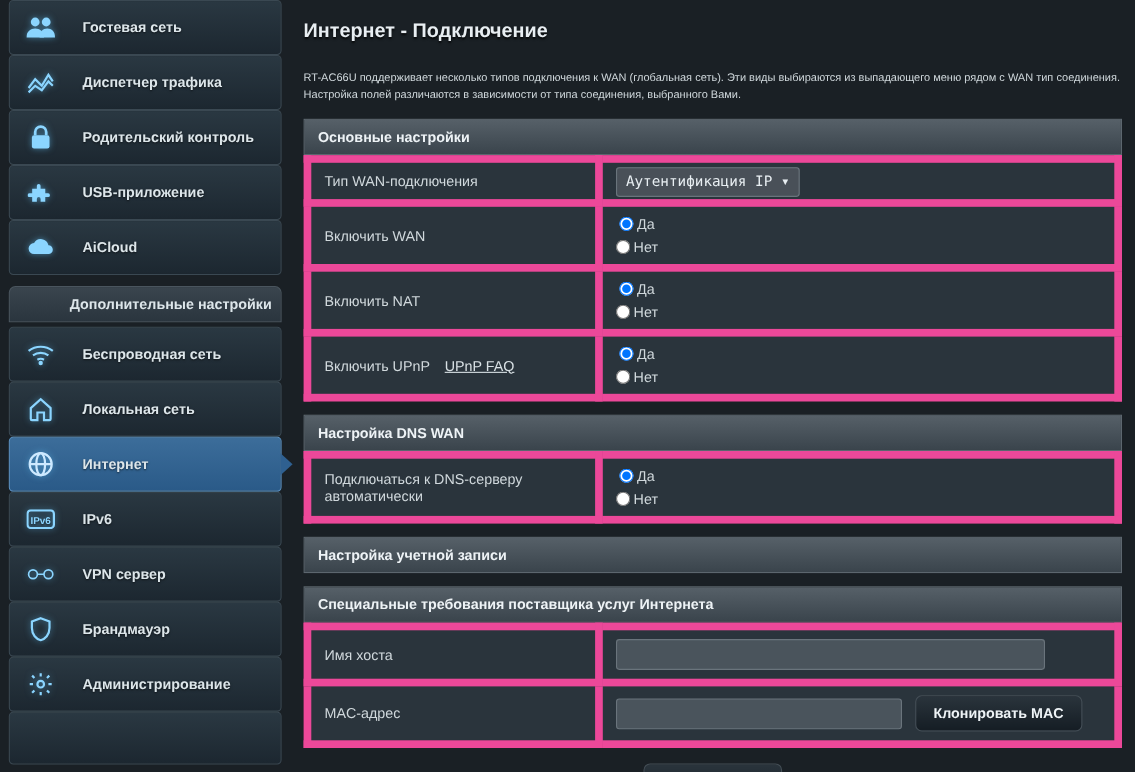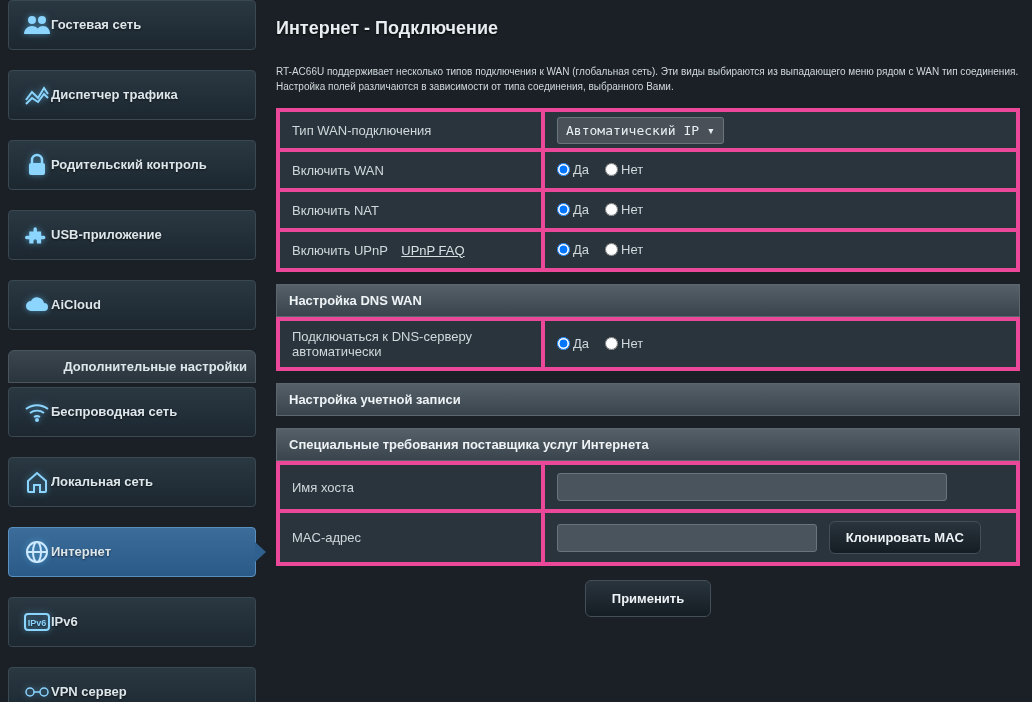--- a/index.html
+++ b/index.html
@@ -13,23 +13,23 @@
   overflow: hidden;
 }
 .container { display: flex; height: 100%; }
 .sidebar { width: 264px; padding: 0 8px; flex-shrink: 0; }
 .content { flex: 1; padding: 0 12px; }
 
 
 .nav-item {
   display: flex;
   align-items: center;
-  gap: 0;
+  gap: 24px;
   padding: 10px 14px;
-  margin-bottom: 20px;
+  margin-bottom: 0;
   background: linear-gradient(to bottom, #2a3842, #1c2730);
   border: 1px solid #3a4852;
   border-radius: 4px;
   cursor: pointer;
   color: #dde6ea;
   font-weight: bold;
   font-size: 13px;
   text-shadow: 0 1px 2px rgba(0,0,0,0.6);
   min-height: 48px;
   position: relative;
@@ -81,30 +81,30 @@
 .section-header {
   background: linear-gradient(to bottom, #566068, #3a444c);
   color: #eef3f6;
   font-weight: bold;
   padding: 8px 12px;
   border: 1px solid #5c666e;
   font-size: 13px;
 }
 .settings-table { width: 100%; border-collapse: collapse; }
 .settings-table td {
-  border: 4px solid #ec4899;
+  border: 7px solid #ec4899;
   padding: 8px 12px;
   background: #2a343c;
   color: #d0d8dc;
   height: 40px;
 }
 .settings-table td.label-cell { width: 265px; }
 .settings-gap { height: 12px; }
 
-.radio-group { display: inline-flex; align-items: center; gap: 6px; }
+.radio-group { display: inline-flex; align-items: center; gap: 6px; flex-direction: column; }
 .radio-group label { display: inline-flex; align-items: center; gap: 3px; margin-right: 10px; cursor: pointer; }
 .radio-group input { cursor: pointer; }
 
 .select-ctrl {
   background: #495058;
   color: #e8eef2;
   border: 1px solid #6a747c;
   border-radius: 3px;
   padding: 5px 8px;
   font-family: monospace;
@@ -282,27 +282,28 @@
       
       
     </div>
 
   </div>
 
   <div class="content">
     <div class="page-title">Интернет - Подключение</div>
     <div class="page-desc">RT-AC66U поддерживает несколько типов подключения к WAN (глобальная сеть). Эти виды выбираются из выпадающего меню рядом с WAN тип соединения. Настройка полей различаются в зависимости от типа соединения, выбранного Вами.</div>
 
+    <div class="section-header">Основные настройки</div>
     <table class="settings-table">
       <tbody>
           <tr>
         <td class="label-cell">Тип WAN-подключения</td>
         <td>
           <span class="select-ctrl">
-            <span>Автоматический IP</span> ▾
+            <span>Аутентификация IP</span> ▾
           </span>
         </td>
       </tr>
       <tr>
         <td class="label-cell">Включить WAN</td>
         <td>
           <span class="radio-group">
             <label>
                   <input type="radio" name="wan" checked="" style="">
                   <span>Да</span>

